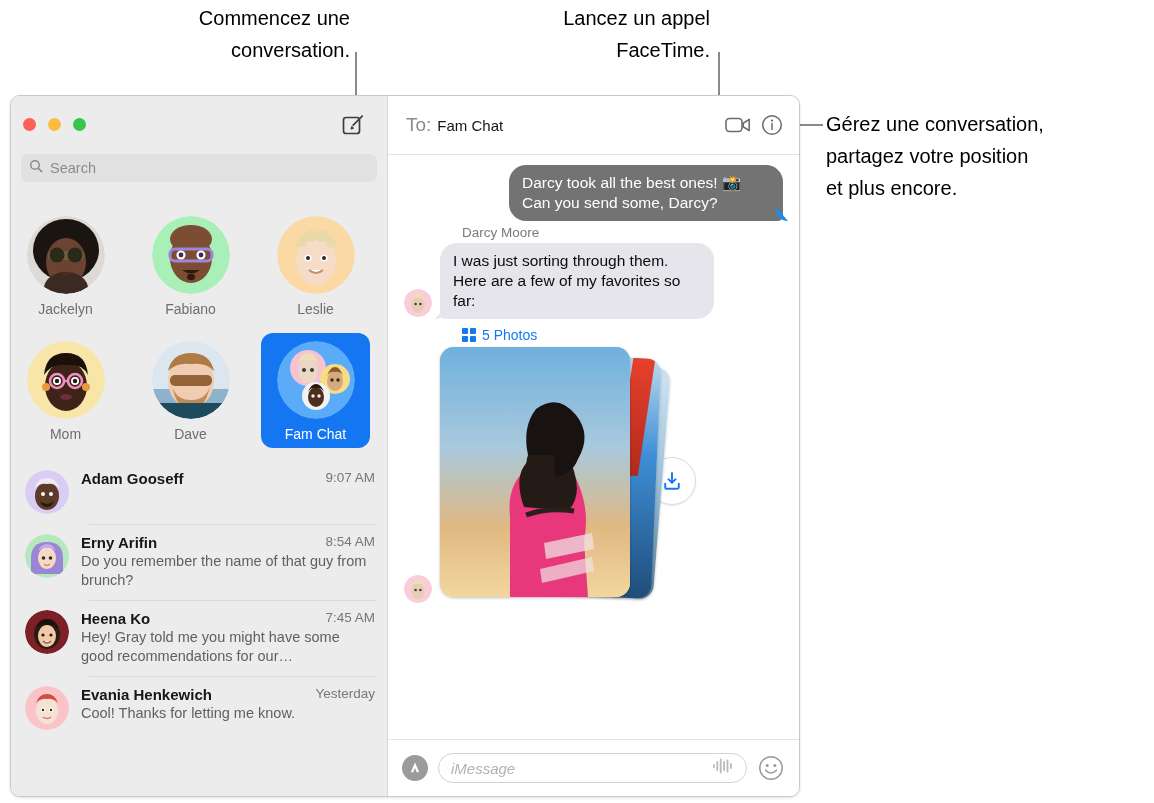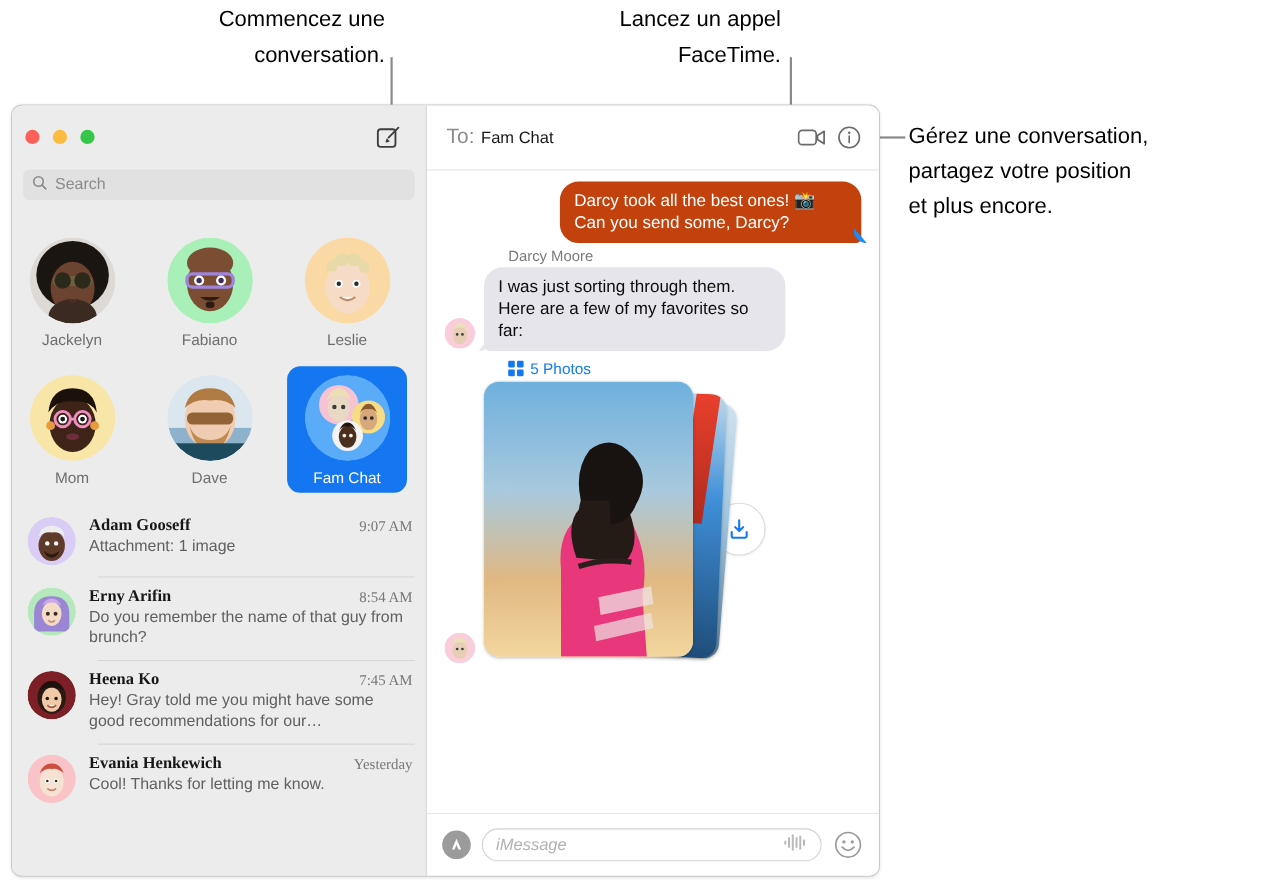--- a/index.html
+++ b/index.html
@@ -71,21 +71,21 @@
   .face{position:absolute;left:0;top:0;width:100%;height:100%;}
 
   
   #conv-list{flex:1;overflow:hidden;padding-top:2px;}
   .conv-row{display:flex;gap:12px;padding:10px 12px 10px 14px;position:relative;}
   .conv-row + .conv-row::before{
     content:"";position:absolute;left:78px;right:10px;top:0;height:1px;background:#d8d8d8;
   }
   .conv-av{width:44px;height:44px;border-radius:50%;flex:0 0 44px;position:relative;overflow:hidden;}
   .conv-body{flex:1;min-width:0;}
-  .conv-top{display:flex;justify-content:space-between;align-items:flex-end;font-family:Liberation Serif, serif;}
+  .conv-top{display:flex;justify-content:space-between;align-items:flex-start;}
   .conv-name{font-size:15px;font-weight:bold;color:#171717;}
   .conv-time{font-size:13.5px;color:#777;}
   .conv-prev{font-size:14.5px;color:#606060;line-height:19px;margin-top:1px;}
 
   
   #conv-pane{flex:1;display:flex;flex-direction:column;background:#fff;min-width:0;}
   #conv-header{
     height:58px;flex:0 0 58px;display:flex;align-items:center;
     padding:0 16px 0 18px;border-bottom:1px solid #e3e3e3;gap:10px;
   }
@@ -98,21 +98,21 @@
   .msg-group{margin-bottom:2px;}
   .sender-name{font-size:13.5px;color:#7a7a7a;margin:4px 0 3px 58px;}
   .row-in{display:flex;align-items:flex-end;gap:8px;margin-bottom:4px;}
   .row-out{display:flex;justify-content:flex-end;margin-bottom:4px;}
   .bubble-av{width:28px;height:28px;border-radius:50%;flex:0 0 28px;position:relative;overflow:hidden;margin-bottom:2px;}
   .bubble{
     max-width:248px;border-radius:17px;padding:8px 13px;
     font-size:15.5px;line-height:20px;position:relative;
   }
   .bubble.in{background:#e6e5eb;color:#0c0c0c;border-bottom-left-radius:5px;}
-  .bubble.out{background:#c2410c;color:#fff;border-bottom-right-radius:5px;}
+  .bubble.out{background:#737373;color:#fff;border-bottom-right-radius:5px;}
   .bubble.in::after{
     content:"";position:absolute;left:-5px;bottom:0;width:12px;height:14px;
     background:#e6e5eb;border-bottom-right-radius:12px;clip-path:polygon(100% 0,100% 100%,0 100%);
   }
   .bubble.out::after{
     content:"";position:absolute;right:-5px;bottom:0;width:12px;height:14px;
     background:#188cf7;border-bottom-left-radius:12px;clip-path:polygon(0 0,0 100%,100% 100%);
   }
   #photos-label{display:flex;align-items:center;gap:6px;margin:8px 0 4px 58px;color:#1279f2;font-size:14px;}
   #grid-icon{display:grid;grid-template-columns:6px 6px;grid-template-rows:6px 6px;gap:2px;}
@@ -345,21 +345,20 @@
             <circle cx="18" cy="24" r="2" fill="#fff"></circle>
               <circle cx="26" cy="24" r="2" fill="#fff"></circle>
             <path d="M15 31 q7 6 14 0 q-2 6-7 6 -5 0-7-6z" fill="#2b1a10"></path>
           </svg>
         </div>
         <div class="conv-body">
           <div class="conv-top">
             <span class="conv-name">Adam Gooseff</span>
             <span class="conv-time">9:07 AM</span>
           </div>
-          <div class="conv-prev">Attachment: 1 image</div>
         </div>
       </div>
 
       <div class="conv-row">
         <div class="conv-av">
           <svg class="face" viewBox="0 0 44 44">
             <circle cx="22" cy="22" r="22" fill="#b6e8bd"></circle>
             <path d="M6 24 q0-16 16-16 t16 16 v16 h-32z" fill="#9b86d6"></path>
             <ellipse cx="22" cy="24" rx="9" ry="11" fill="#f3dbc8"></ellipse>
             <path d="M13 17 q3-7 9-7 t9 7 q-4-4-9-3 -5-1-9 3z" fill="#caa9e8"></path>

